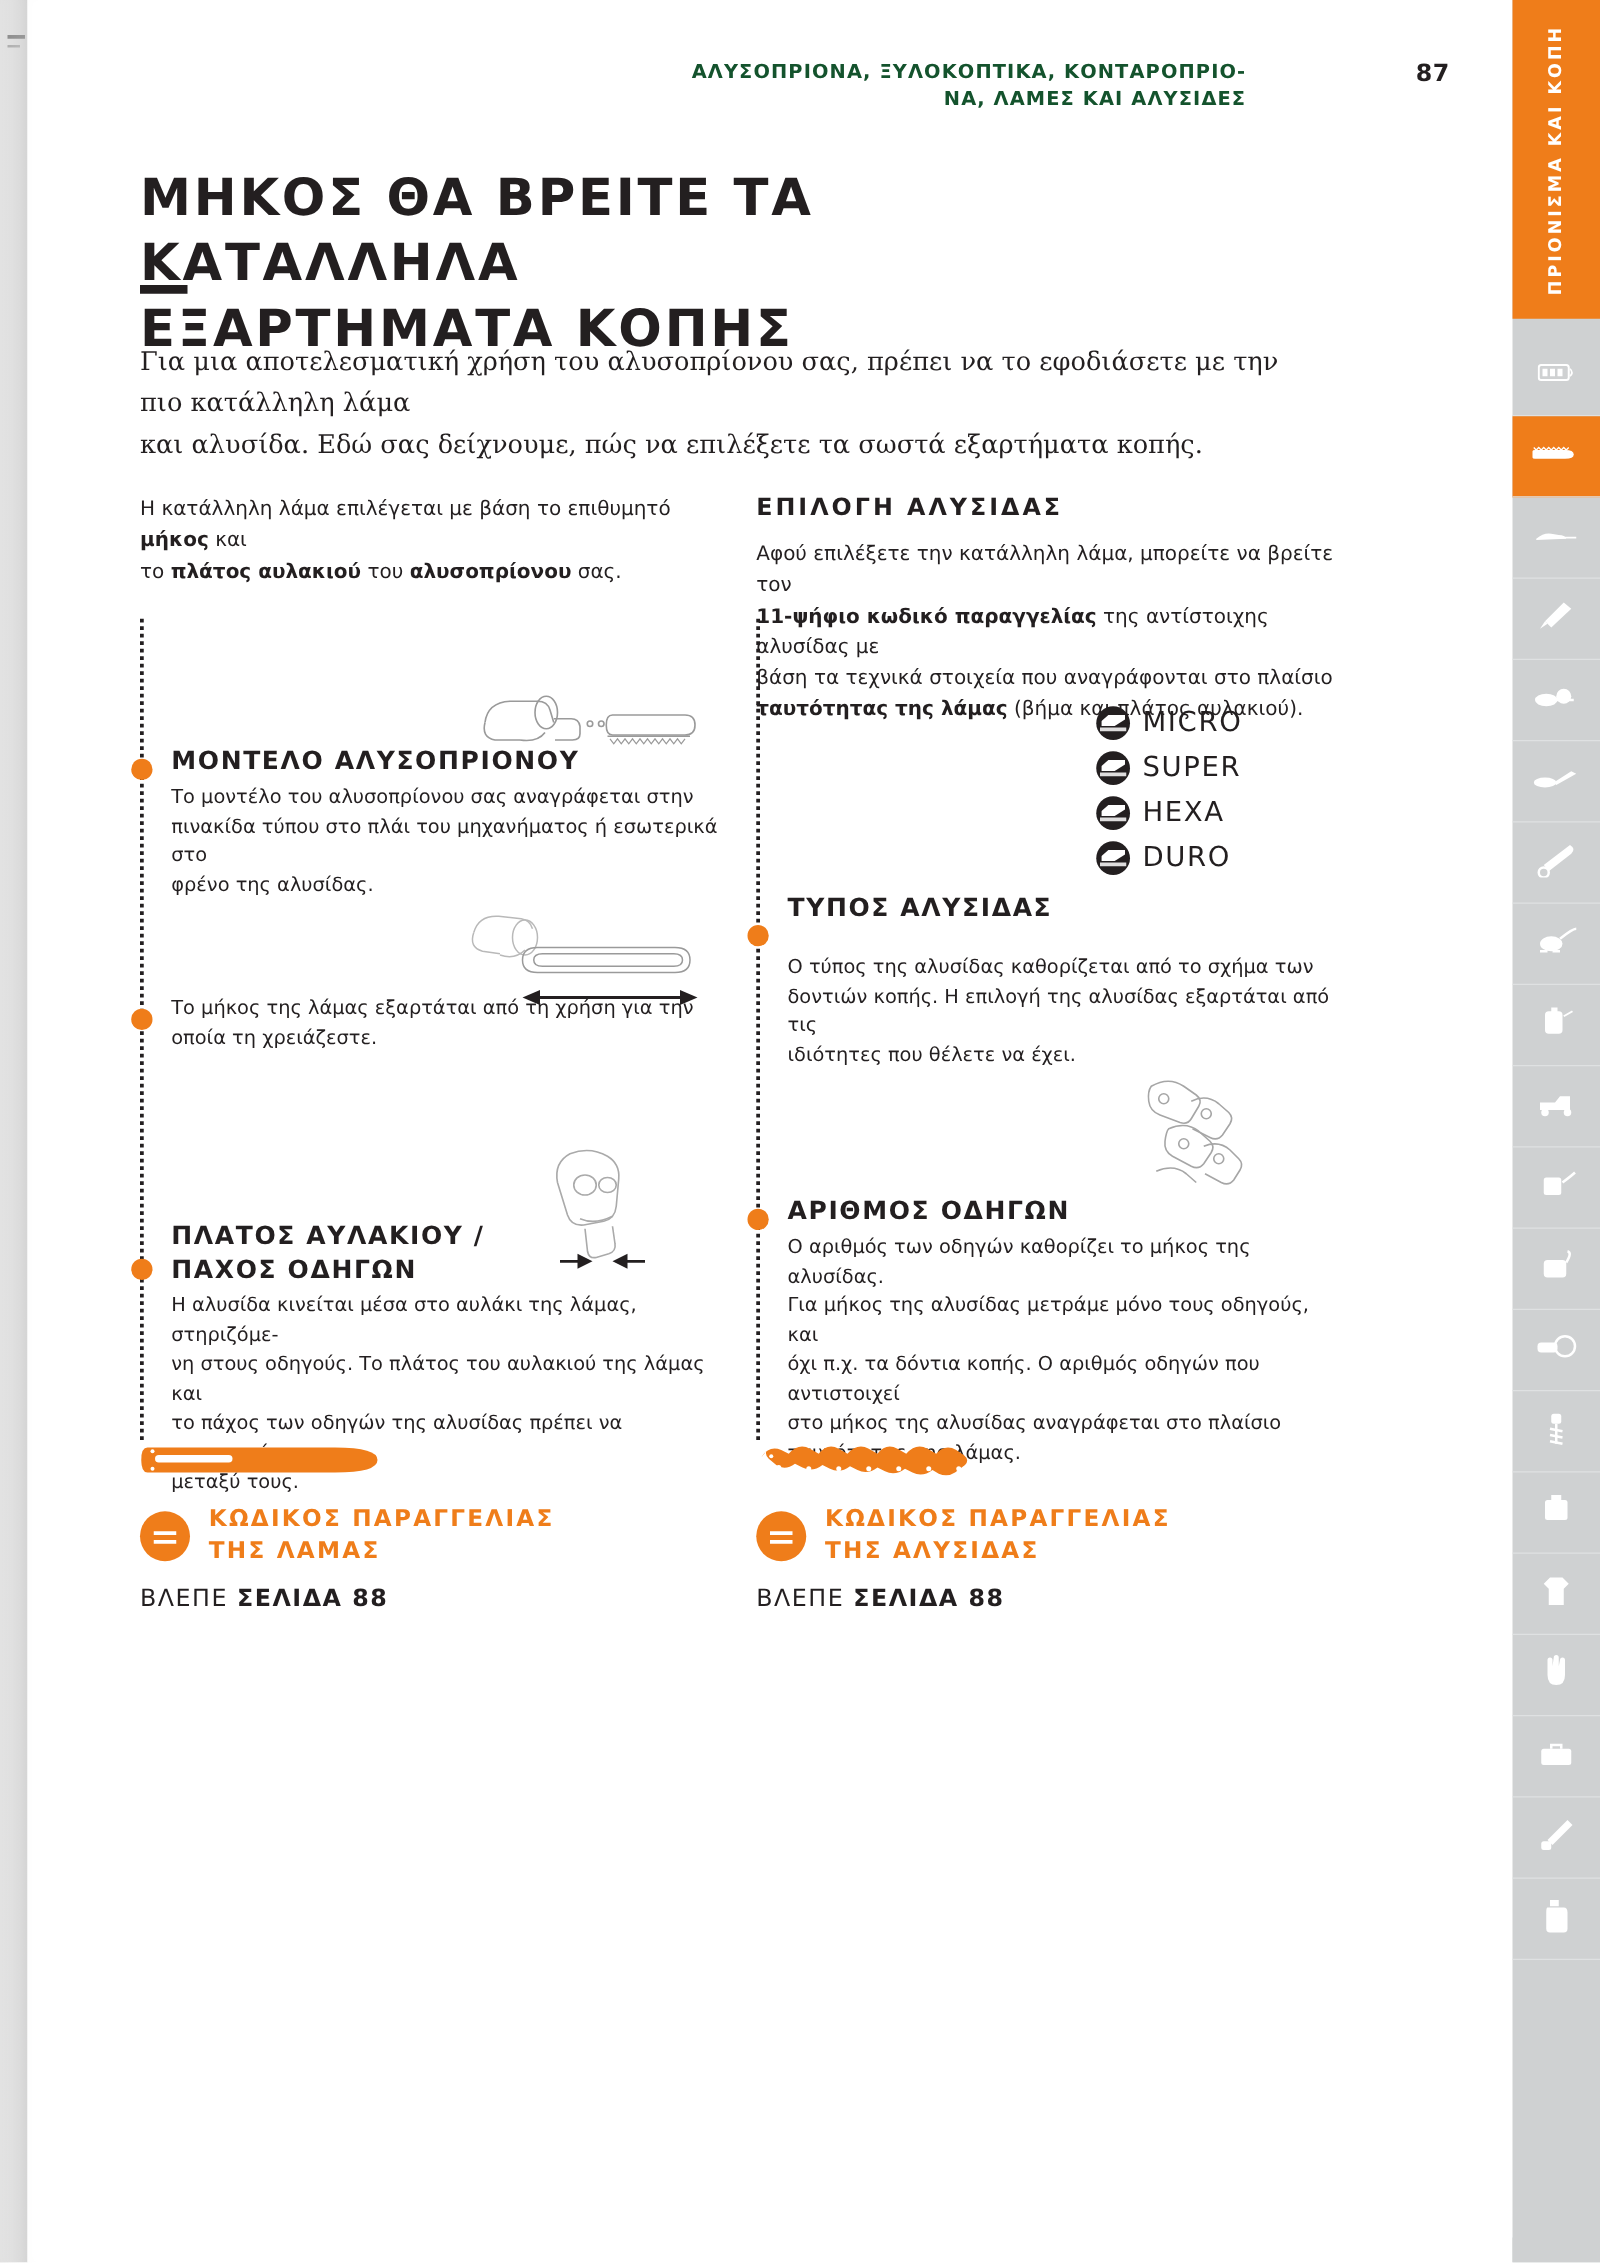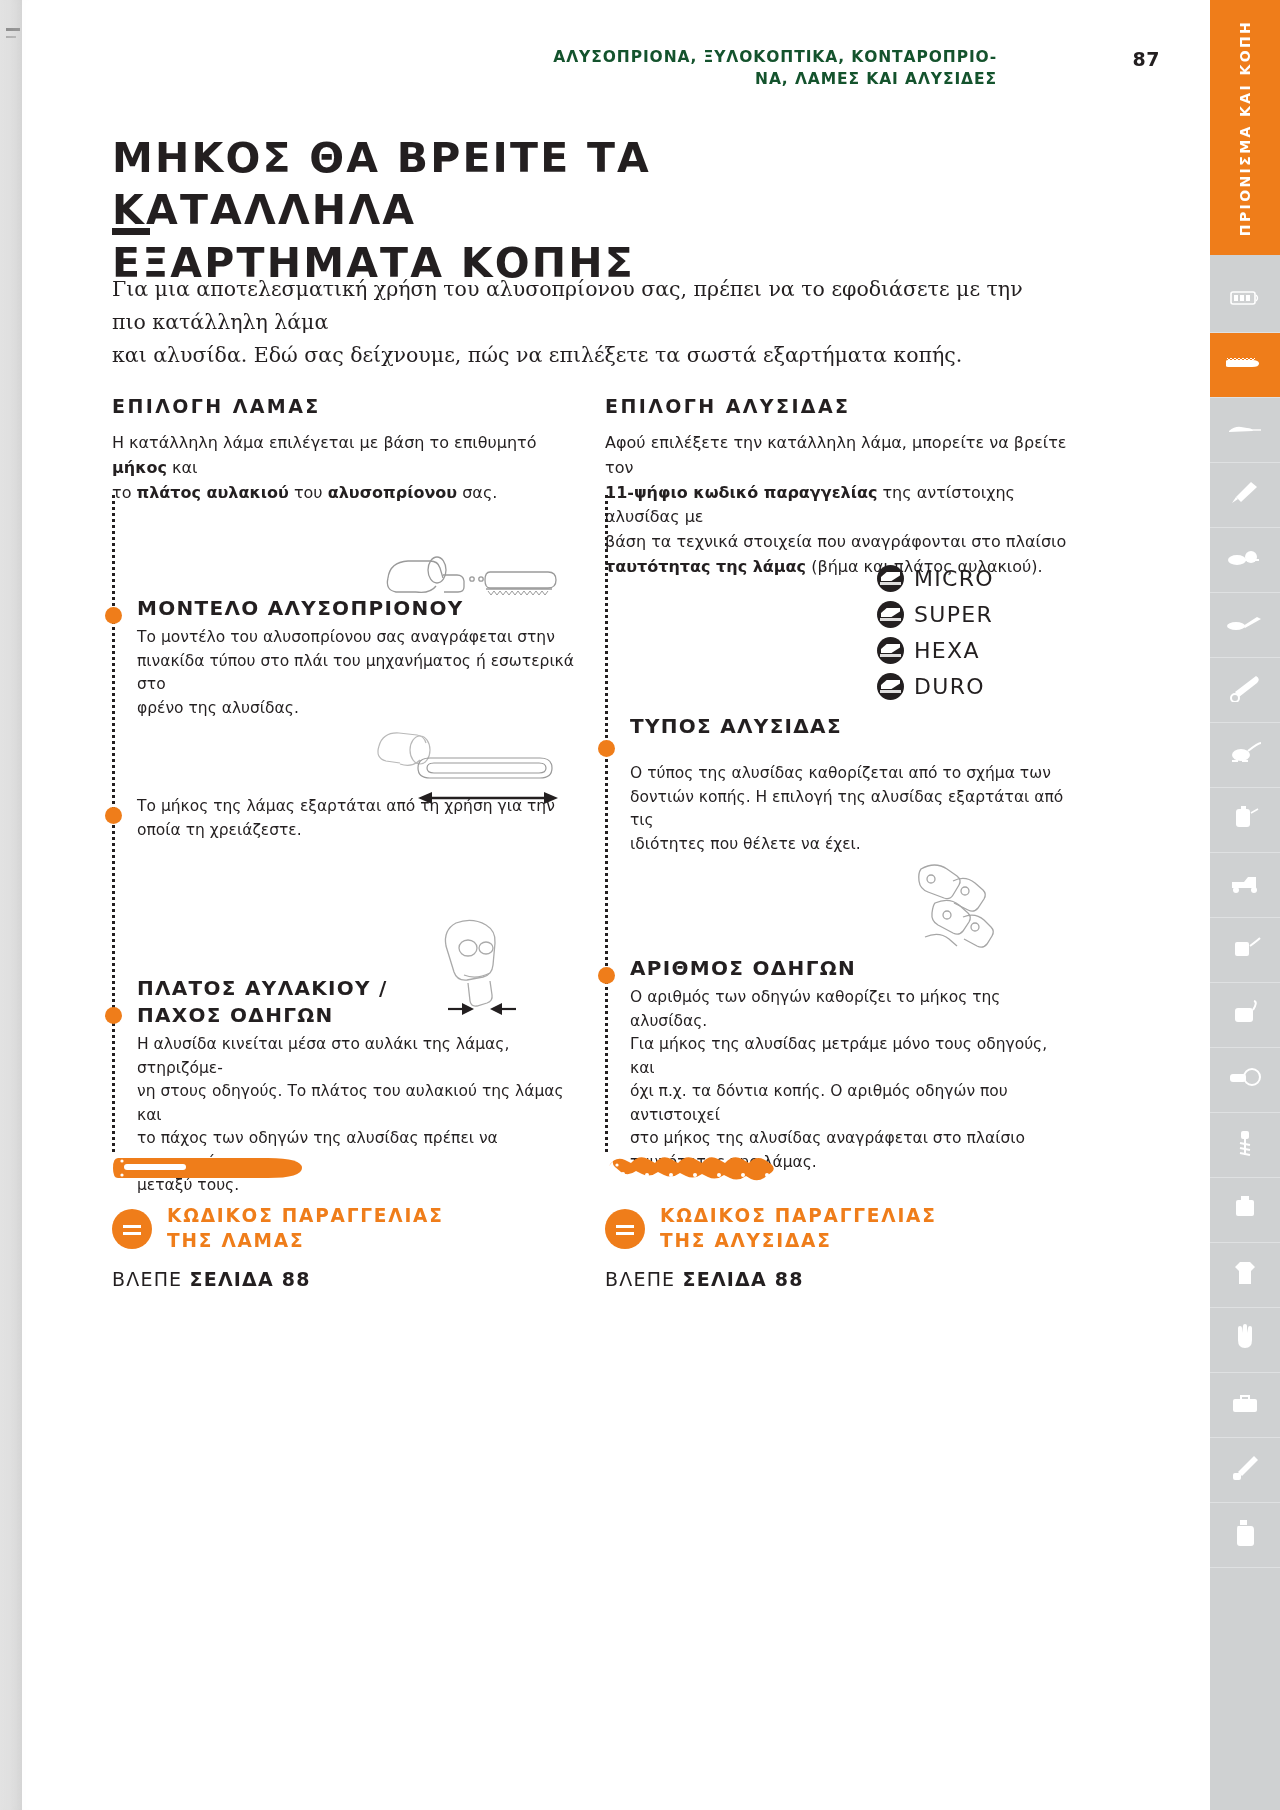--- a/index.html
+++ b/index.html
@@ -204,21 +204,20 @@
   <div class="page-num">87</div>
 
   <div class="title">ΜΗΚΟΣ ΘΑ ΒΡΕΙΤΕ ΤΑ ΚΑΤΑΛΛΗΛΑ
 ΕΞΑΡΤΗΜΑΤΑ ΚΟΠΗΣ</div>
   <div class="title-rule"></div>
 
   <div class="intro">Για μια αποτελεσματική χρήση του αλυσοπρίονου σας, πρέπει να το εφοδιάσετε με την πιο κατάλληλη λάμα
 και αλυσίδα. Εδώ σας δείχνουμε, πώς να επιλέξετε τα σωστά εξαρτήματα κοπής.</div>
 
   <div class="col col-left">
-    <div class="col-head">ΕΠΙΛΟΓΗ ΛΑΜΑΣ</div>
     <p class="col-lead" id="leftLead" style="white-space: pre-line;"><span>Η κατάλληλη λάμα επιλέγεται με βάση το επιθυμητό </span><b>μήκος</b><span> και
 το </span><b>πλάτος αυλακιού</b><span> του </span><b>αλυσοπρίονου</b><span> σας.</span></p>
 
     <div class="rail rail-left"></div>
 
     <div class="illus" style="left:268px; top:155px;">
       <svg width="180" height="60" viewBox="0 0 180 60">
         <g fill="none" stroke="#9a9a9a" stroke-width="1.3">
           <path d="M8,28 q2,-16 20,-17 l22,0 q8,0 10,7 l3,10"></path>
           <path d="M8,28 q-3,12 8,14 l20,0"></path>

